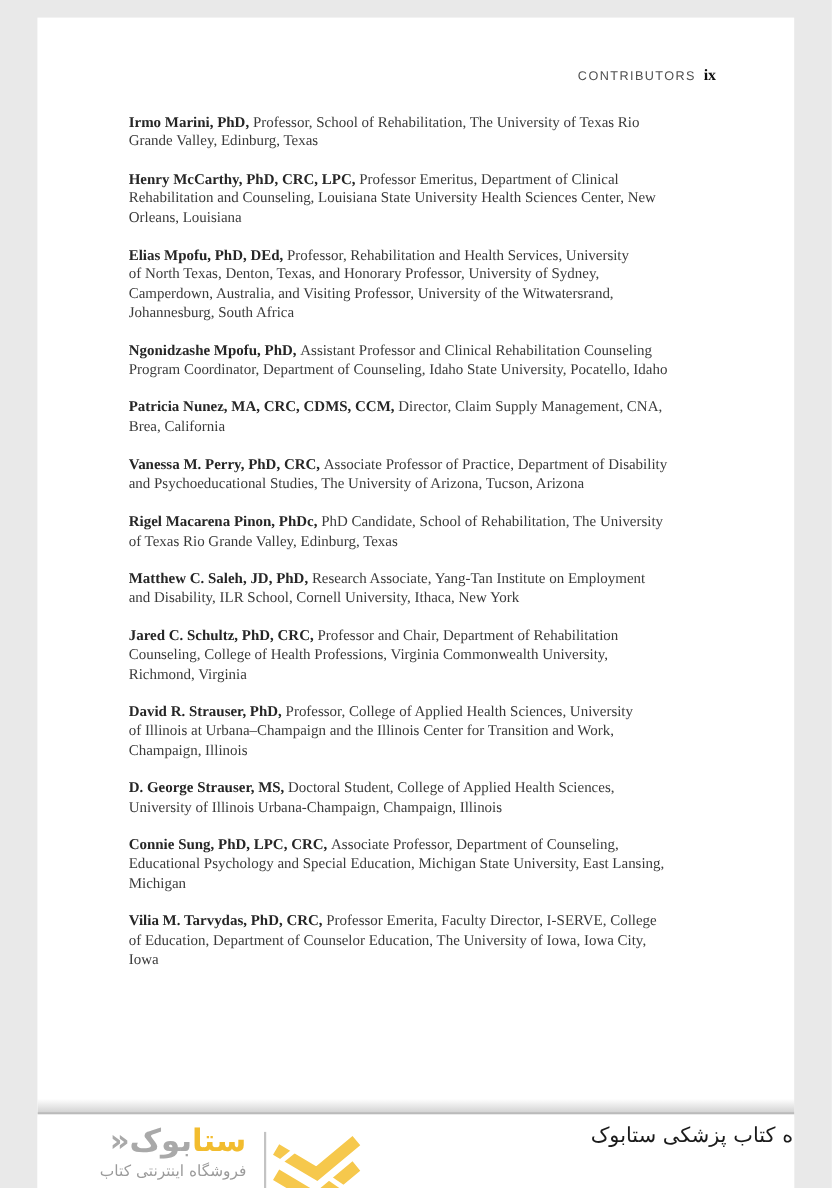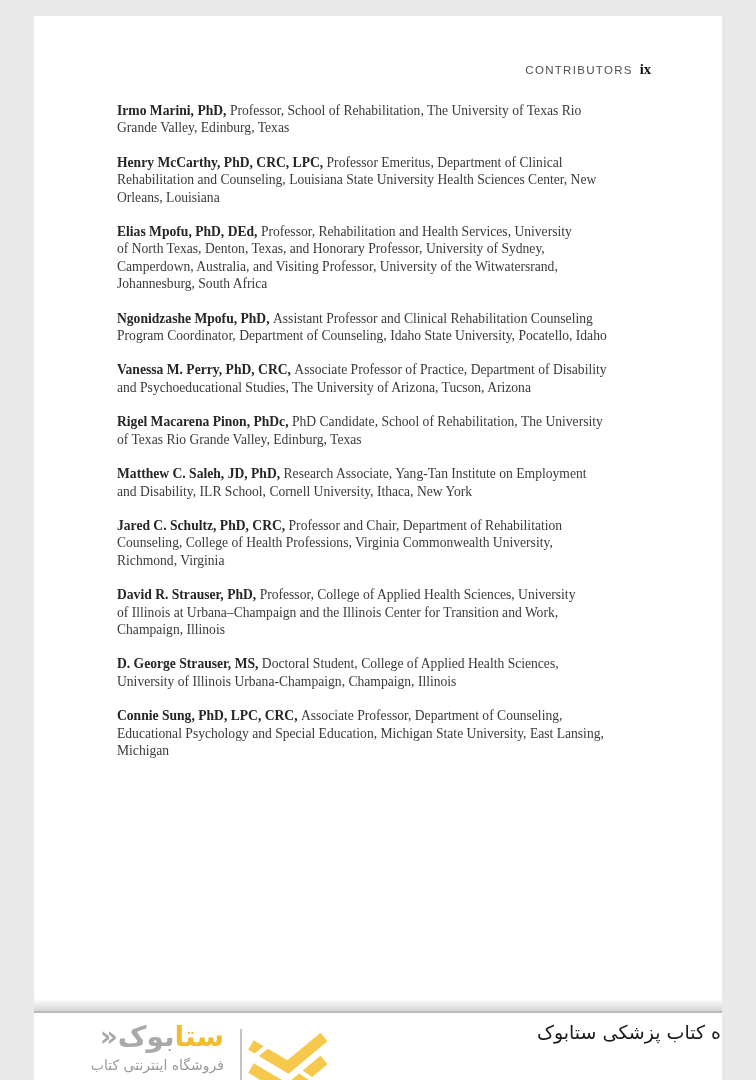--- a/index.html
+++ b/index.html
@@ -88,37 +88,39 @@
 
   <div class="contributors">
     <p class="entry"><b>Irmo Marini, PhD, </b><span>Professor, School of Rehabilitation, The University of Texas Rio<br>Grande Valley, Edinburg, Texas</span></p>
 
     <p class="entry"><b>Henry McCarthy, PhD, CRC, LPC, </b><span>Professor Emeritus, Department of Clinical<br>Rehabilitation and Counseling, Louisiana State University Health Sciences Center, New<br>Orleans, Louisiana</span></p>
 
     <p class="entry"><b>Elias Mpofu, PhD, DEd, </b><span>Professor, Rehabilitation and Health Services, University<br>of North Texas, Denton, Texas, and Honorary Professor, University of Sydney,<br>Camperdown, Australia, and Visiting Professor, University of the Witwatersrand,<br>Johannesburg, South Africa</span></p>
 
     <p class="entry"><b>Ngonidzashe Mpofu, PhD, </b><span>Assistant Professor and Clinical Rehabilitation Counseling<br>Program Coordinator, Department of Counseling, Idaho State University, Pocatello, Idaho</span></p>
 
+    <p class="entry"><b>Patricia Nunez, MA, CRC, CDMS, CCM, </b><span>Director, Claim Supply Management, CNA,<br>Brea, California</span></p>
 
     <p class="entry"><b>Vanessa M. Perry, PhD, CRC, </b><span>Associate Professor of Practice, Department of Disability<br>and Psychoeducational Studies, The University of Arizona, Tucson, Arizona</span></p>
 
     <p class="entry"><b>Rigel Macarena Pinon, PhDc, </b><span>PhD Candidate, School of Rehabilitation, The University<br>of Texas Rio Grande Valley, Edinburg, Texas</span></p>
 
 
     <p class="entry"><b>Matthew C. Saleh, JD, PhD, </b><span>Research Associate, Yang-Tan Institute on Employment<br>and Disability, ILR School, Cornell University, Ithaca, New York</span></p>
 
     <p class="entry"><b>Jared C. Schultz, PhD, CRC, </b><span>Professor and Chair, Department of Rehabilitation<br>Counseling, College of Health Professions, Virginia Commonwealth University,<br>Richmond, Virginia</span></p>
 
 
     <p class="entry"><b>David R. Strauser, PhD, </b><span>Professor, College of Applied Health Sciences, University<br>of Illinois at Urbana–Champaign and the Illinois Center for Transition and Work,<br>Champaign, Illinois</span></p>
 
     <p class="entry"><b>D. George Strauser, MS, </b><span>Doctoral Student, College of Applied Health Sciences,<br>University of Illinois Urbana-Champaign, Champaign, Illinois</span></p>
 
     <p class="entry"><b>Connie Sung, PhD, LPC, CRC, </b><span>Associate Professor, Department of Counseling,<br>Educational Psychology and Special Education, Michigan State University, East Lansing,<br>Michigan</span></p>
 
+    <p class="entry"><b>Vilia M. Tarvydas, PhD, CRC, </b><span>Professor Emerita, Faculty Director, I-SERVE, College<br>of Education, Department of Counselor Education, The University of Iowa, Iowa City,<br>Iowa</span></p>
   </div>
 
   <div class="page-edge-shadow"></div>
 
   <div class="footer">
 
     <div class="logo-block">
       <div class="wordmark"><span class="accent">ستا</span><span class="gray">بوک</span><span class="gray">«</span></div>
       <div class="logo-tagline">فروشگاه اینترنتی کتاب</div>
     </div>

